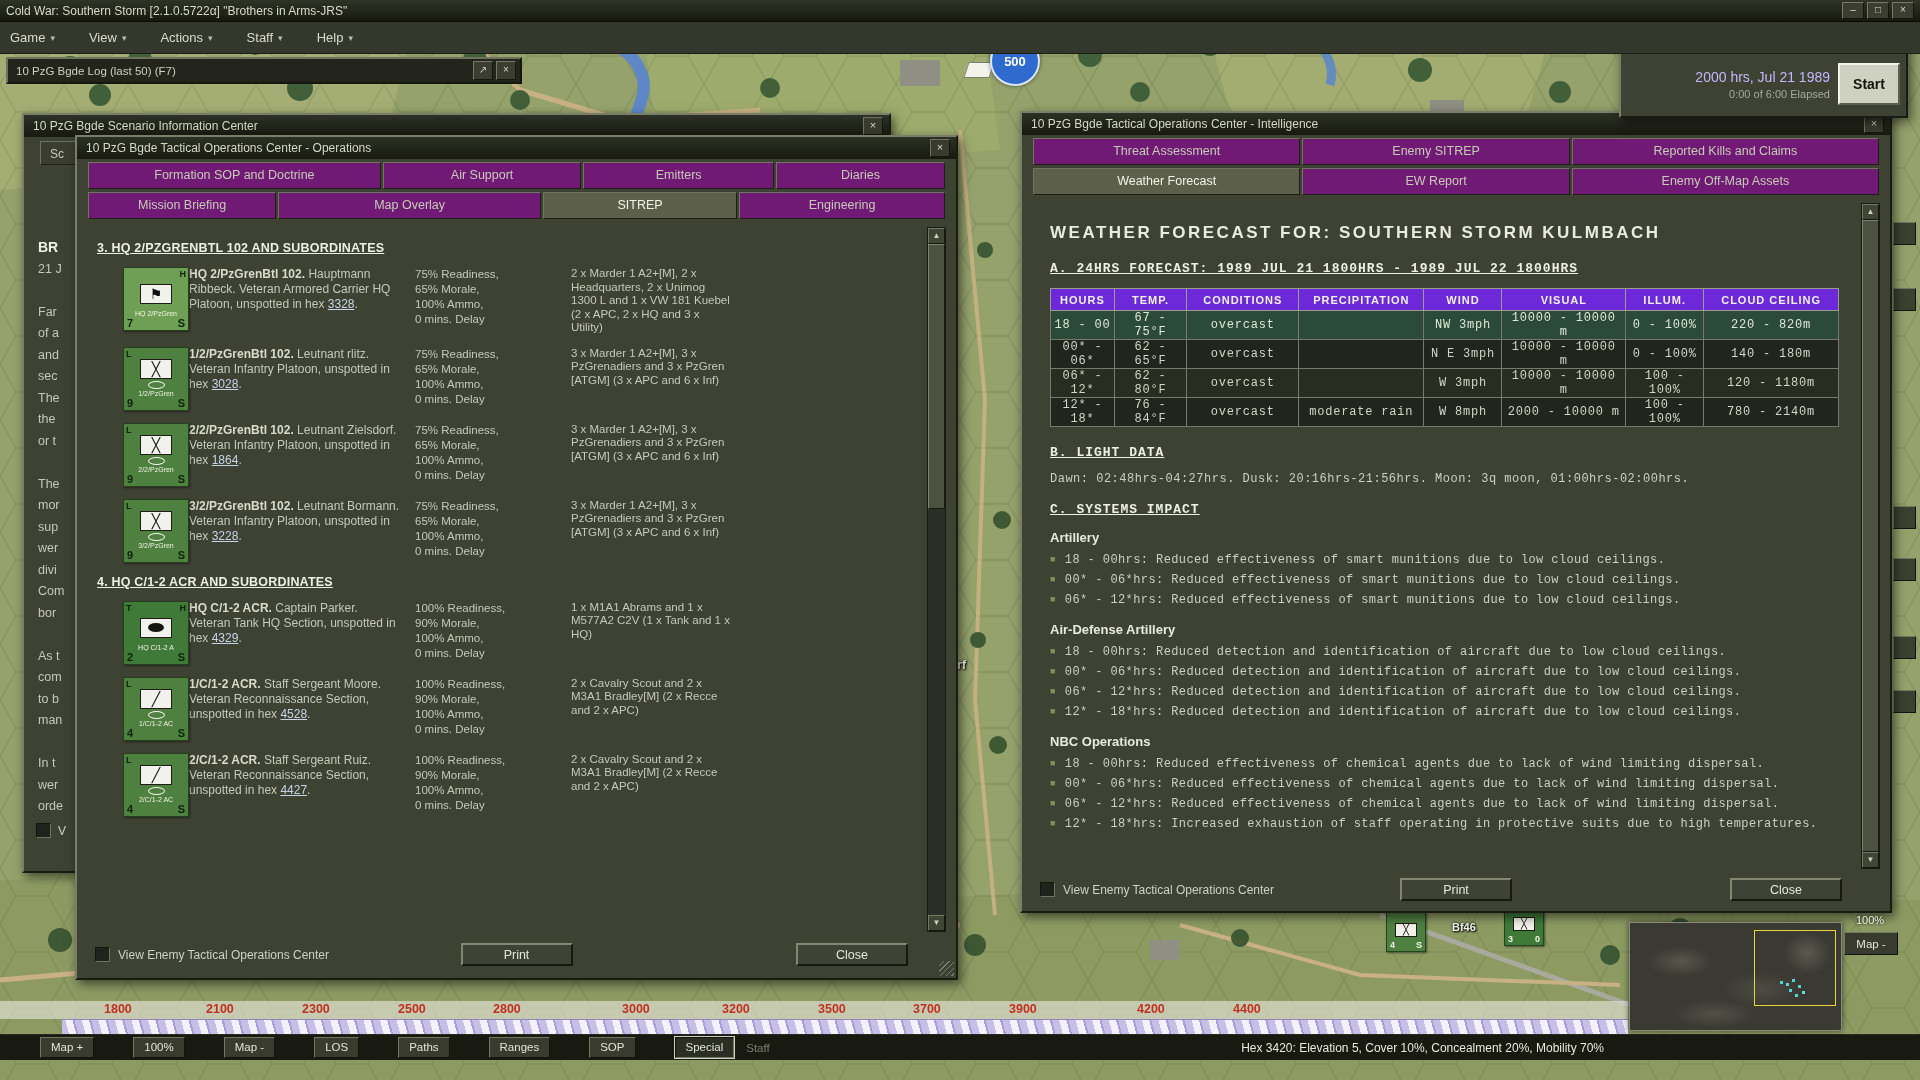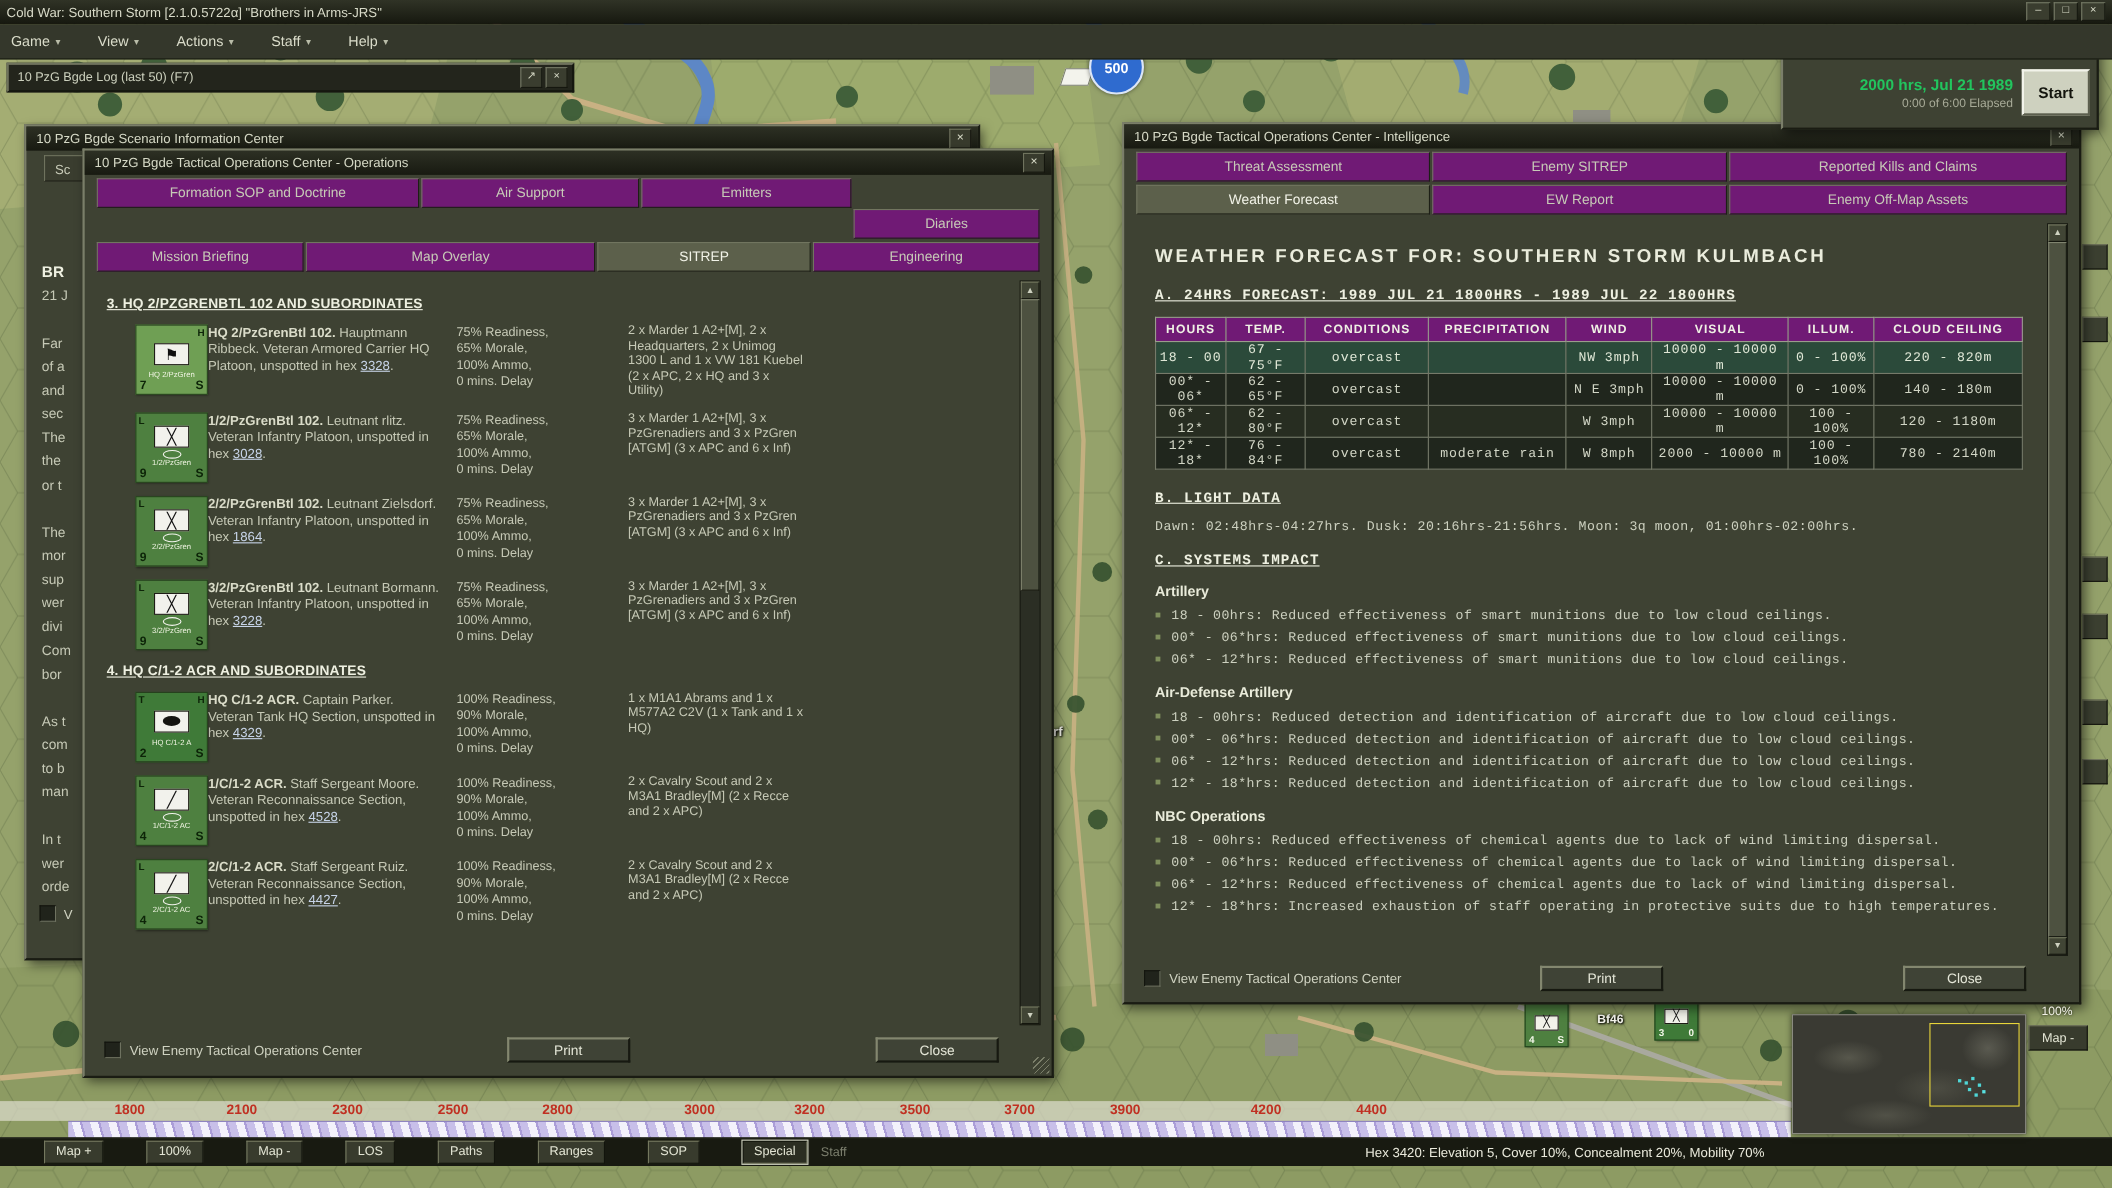--- a/index.html
+++ b/index.html
@@ -47,21 +47,21 @@
   .window{position:absolute;background:#3e4233;border:2px solid;border-color:#7a7e69 #1a1c13 #1a1c13 #7a7e69;
     box-shadow:3px 4px 10px rgba(0,0,0,.55);box-sizing:border-box;display:flex;flex-direction:column;}
   .wtitle{height:22px;flex:0 0 22px;background:linear-gradient(#2d3024,#181a11);display:flex;align-items:center;
     justify-content:space-between;padding:0 6px 0 9px;color:#d6d9c6;font-size:12px;}
   .xbtn{width:18px;height:16px;background:#383b2d;border:1px solid;border-color:#6f735e #14160e #14160e #6f735e;
     color:#d8dbc8;font-size:11px;line-height:14px;text-align:center;}
   
   #setupwin{left:1619px;top:30px;width:289px;height:88px;z-index:30;}
   .setup-body{flex:1;display:flex;align-items:center;padding:4px 6px 6px 6px;gap:8px;}
   .setup-text{flex:1;text-align:right;}
-  .clock{color:#22c55e;font-size:14px;font-weight:bold;}
+  .clock{color:#c4b5fd;font-size:14px;font-weight:normal;}
   .elapsed{color:#a7aa97;font-size:11px;margin-top:3px;}
   .start-btn{width:62px;height:42px;background:#ced1bf;border:2px solid;border-color:#f2f3ea #5c5f4e #5c5f4e #f2f3ea;
     color:#14150e;font-weight:bold;font-size:14px;font-family:inherit;}
   
   #scenwin{left:22px;top:113px;width:869px;height:760px;z-index:10;}
   .scen-tab{position:absolute;left:16px;top:26px;width:46px;height:24px;line-height:24px;background:#3a3d2f;
     border:1px solid;border-color:#6f735e #20221a #20221a #6f735e;color:#c9ccb9;font-size:12px;padding-left:9px;
     box-sizing:border-box;overflow:hidden;}
   #scen-lines{position:absolute;left:14px;top:122px;width:46px;overflow:hidden;color:#c6c9b6;font-size:12.5px;
     line-height:21.5px;white-space:nowrap;}
@@ -118,21 +118,21 @@
     background:repeating-linear-gradient(135deg,transparent 0 3px,#7b7f6a 3px 4px);}
   
   #intelwin{left:1020px;top:111px;width:872px;height:802px;z-index:22;}
   .intel-scroll-area{flex:1;padding:10px 14px 0 16px;overflow:hidden;font-family:"Liberation Mono",monospace;}
   .wx-title{color:#eaecdc;font-size:17px;font-weight:bold;letter-spacing:2.5px;margin:10px 0 18px 0;
     font-family:"Liberation Sans",sans-serif;}
   .wx-sec{color:#eef0e1;font-size:13px;font-weight:bold;text-decoration:underline;letter-spacing:1px;margin:0 0 12px 0;}
   .wx-sec.b{margin-top:18px;}
   .wx-sec.c{margin-top:16px;}
   .wx-table{width:99%;border-collapse:collapse;margin-bottom:18px;}
-  .wx-table th{background:#701a75;color:#eff1e4;font-size:11px;letter-spacing:1px;border:1px solid #9a9d8d;
+  .wx-table th{background:#6d28d9;color:#eff1e4;font-size:11px;letter-spacing:1px;border:1px solid #9a9d8d;
     height:21px;padding:0 2px;font-family:"Liberation Sans",sans-serif;}
   .wx-table td{border:1px solid #767a6a;color:#d2d6c6;font-size:12px;letter-spacing:.8px;height:22px;
     text-align:center;padding:0 2px;}
   .wxrow.r0 td{background:#2b4a3a;color:#dfe7d6;}
   .wxrow.r1 td{background:#20261d;}
   .wxrow.r2 td{background:#272d21;}
   .wxrow.r3 td{background:#20261d;}
   .wx-table col.c0{width:8.1%;}   .wx-table col.c1{width:9.2%;}
   .wx-table col.c2{width:14.2%;}  .wx-table col.c3{width:15.9%;}
   .wx-table col.c4{width:9.9%;}   .wx-table col.c5{width:15.7%;}
@@ -336,21 +336,21 @@
 
   <div id="opswin" class="window">
     <div class="wtitle">
       <span>10 PzG Bgde Tactical Operations Center - Operations</span>
       <span class="xbtn">×</span>
     </div>
     <div class="tabrow" id="ops-tabs-1">
         <div class="tab" style="flex: 1.48 1 0%;">Formation SOP and Doctrine</div>
         <div class="tab" style="flex: 1 1 0%;">Air Support</div>
         <div class="tab" style="flex: 0.96 1 0%;">Emitters</div>
-        <div class="tab" style="flex: 0.85 1 0%; margin-top: 28px;">Diaries</div>
+        <div class="tab" style="flex: 0.85 1 0%;">Diaries</div>
       </div>
     <div class="tabrow" id="ops-tabs-2">
         <div class="tab" style="flex: 0.95 1 0%;">Mission Briefing</div>
         <div class="tab" style="flex: 1.33 1 0%;">Map Overlay</div>
         <div class="tab active" style="flex: 0.98 1 0%;">SITREP</div>
         <div class="tab" style="flex: 1.04 1 0%;">Engineering</div>
       </div>
     <div class="wcontent">
       <div id="ops-list">
           <div class="sec-heading">3. HQ 2/PZGRENBTL 102 AND SUBORDINATES</div>

